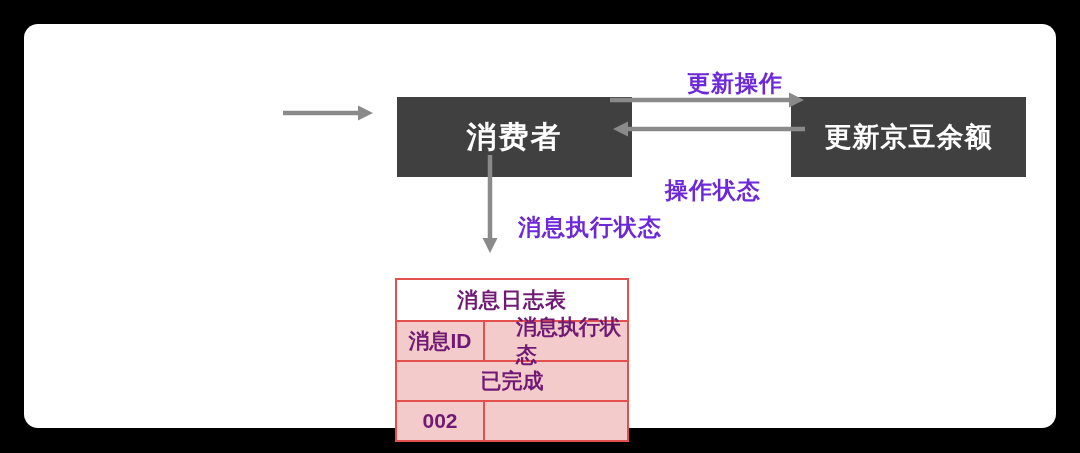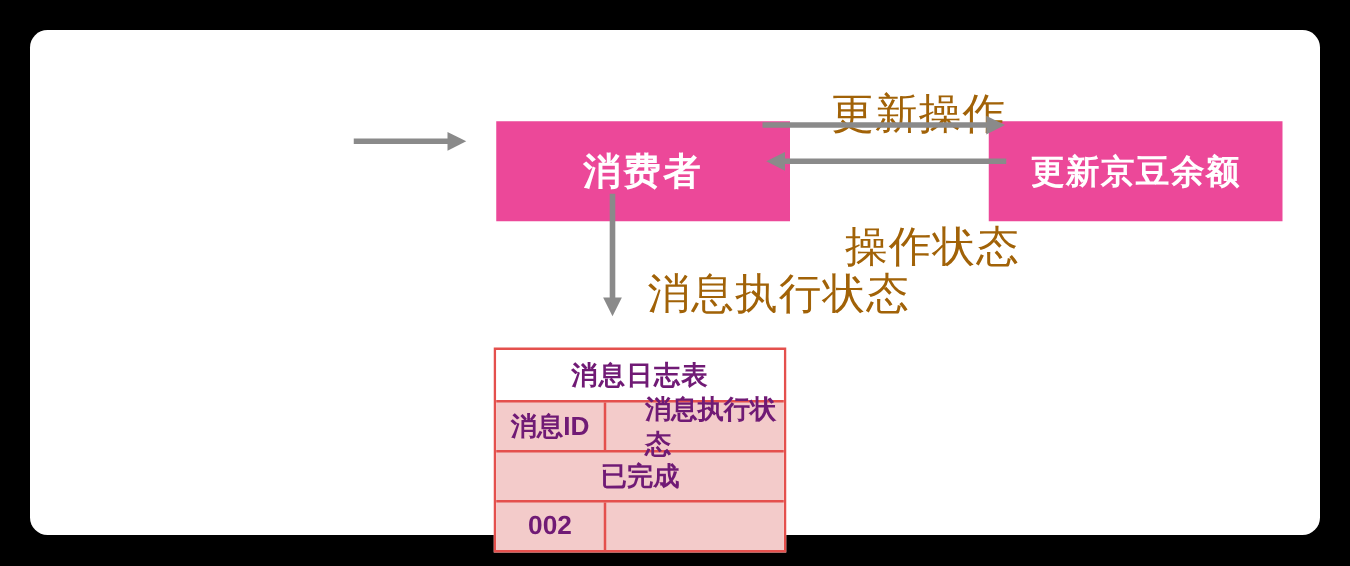--- a/index.html
+++ b/index.html
@@ -38,39 +38,39 @@
     color: #ffffff;
     font-size: 32px;
     font-weight: bold;
     letter-spacing: 1px;
   }
 
   
   .red-box {
     position: absolute;
     width: 235px; height: 80px;
-    background: #ec4899;
+    background: #404040;
     display: flex; align-items: center; justify-content: center;
     color: #ffffff;
     font-weight: bold;
   }
   .box-consumer { left: 373px; top: 73px; font-size: 30px; letter-spacing: 2px; }
   .box-balance  { left: 767px; top: 73px; font-size: 27px; letter-spacing: 1px; }
 
   
   .edge-label {
     position: absolute;
-    color: #a16207;
-    font-size: 34px;
-    font-weight: normal;
+    color: #6d28d9;
+    font-size: 23px;
+    font-weight: bold;
     letter-spacing: 1px;
     white-space: nowrap;
   }
   .label-update-op { left: 631px; top: 44px;  width: 160px; text-align: center; }
-  .label-op-status { left: 652px; top: 151px; width: 160px; }
+  .label-op-status { left: 609px; top: 151px; width: 160px; text-align: center; }
   .label-read-update { left: 494px; top: 188px; }
 
   
   .arrows {
     position: absolute;
     left: 0; top: 0;
     width: 1080px; height: 453px;
     pointer-events: none;
   }
 

